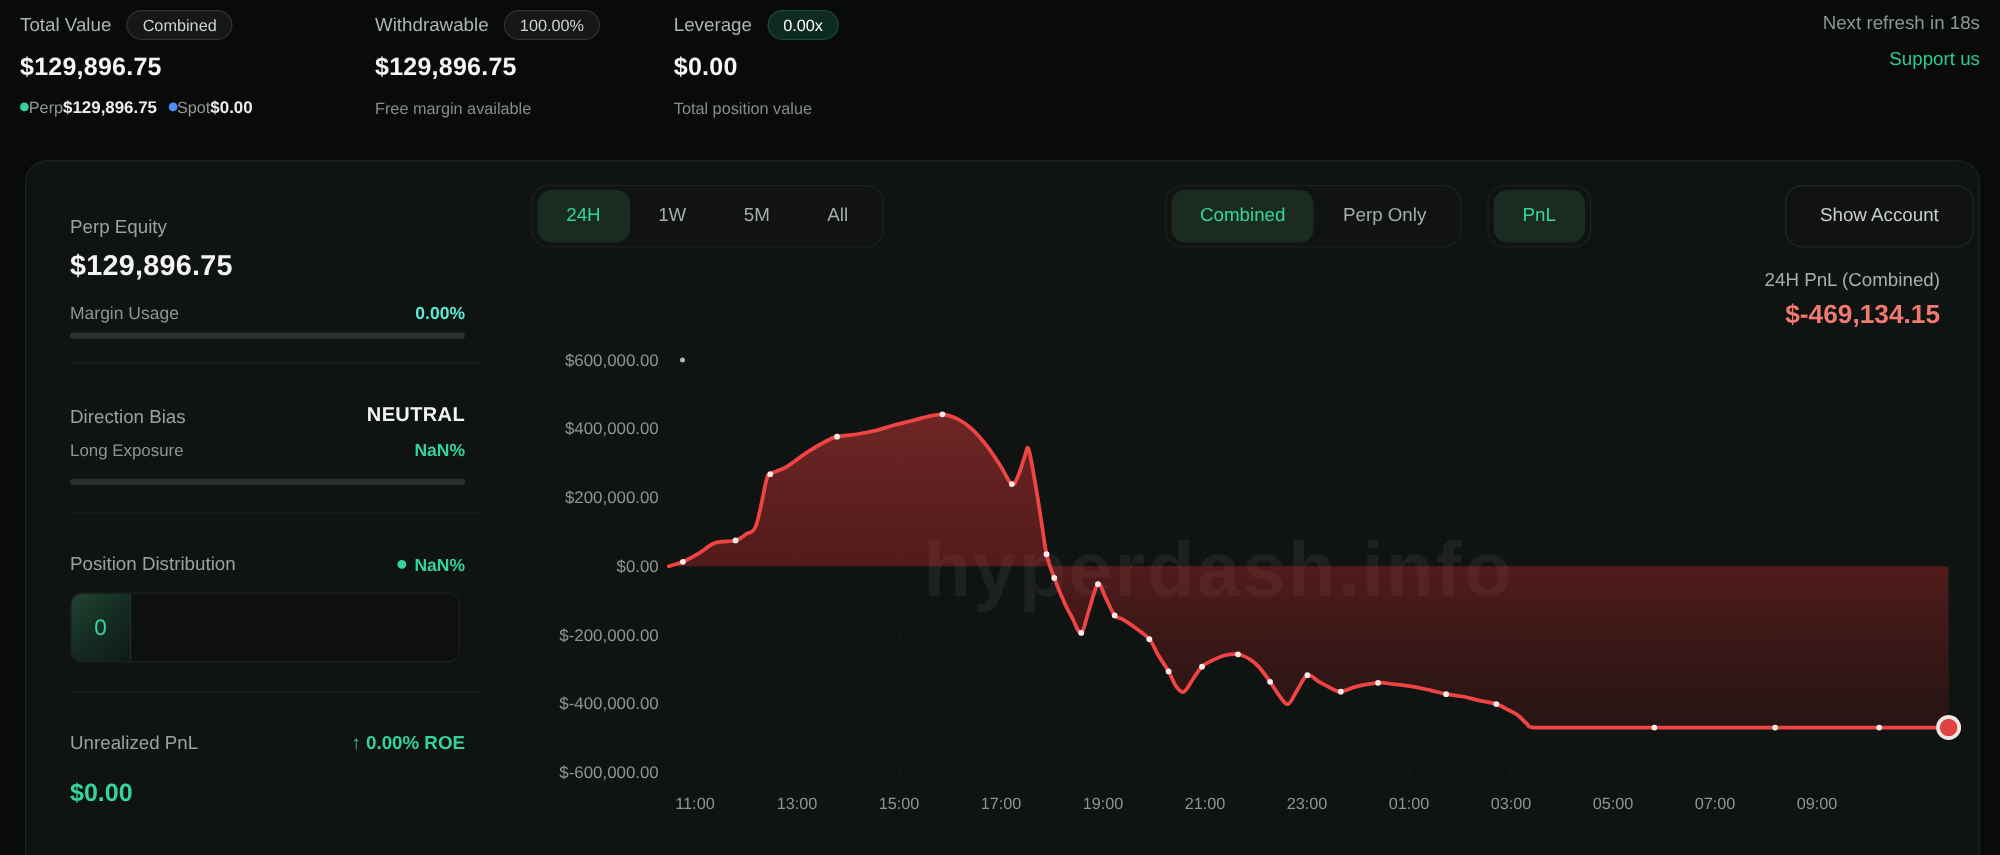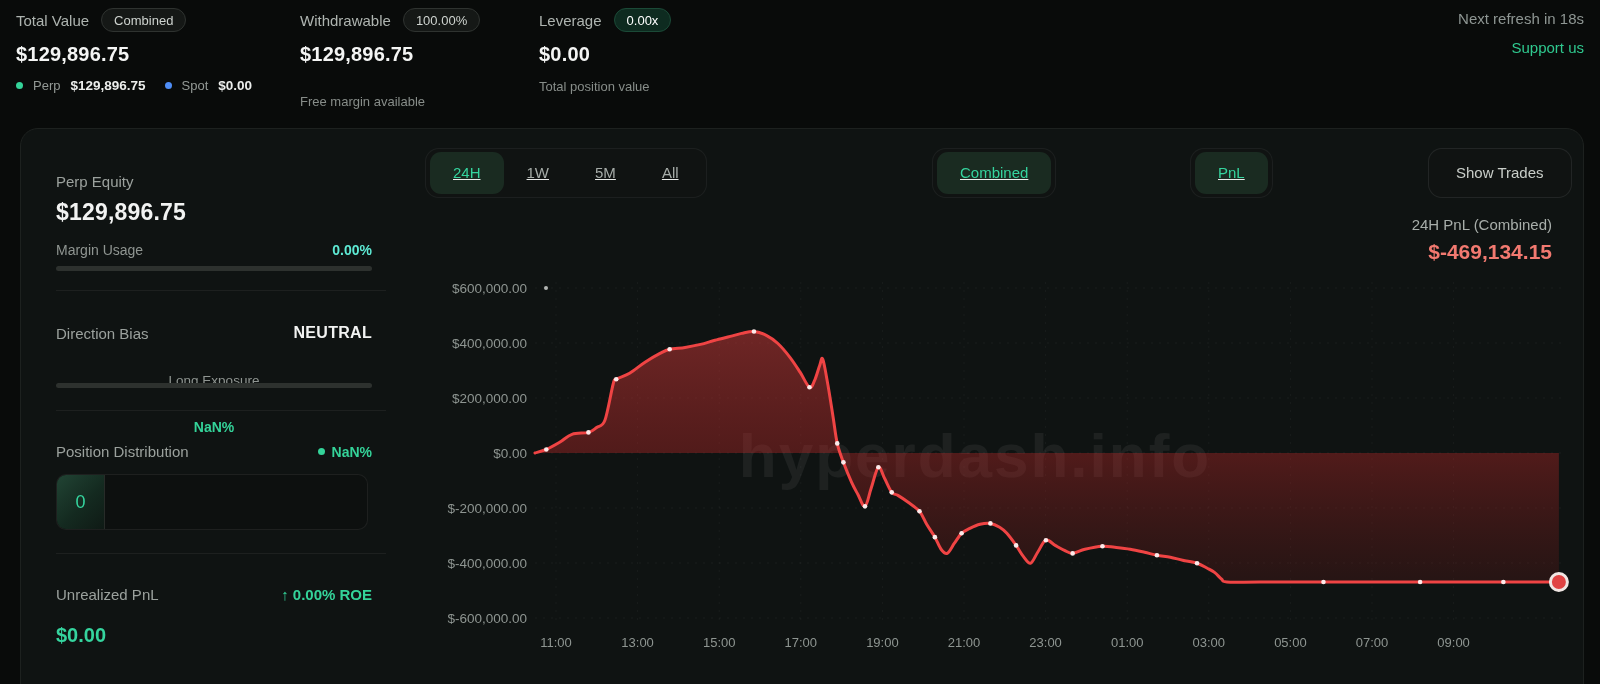--- a/index.html
+++ b/index.html
@@ -48,21 +48,20 @@
   .dist-seg {
     width:48px; height:100%; display:flex; align-items:center; justify-content:center;
     background:linear-gradient(135deg,#214434 0%,#142a20 55%,#0f1a15 100%);
     border-right:1px solid #272b28; color:#35d49e; font-size:18px;
   }
   
   .seg-group {
     display:flex; align-items:center; height:50px; padding:0 4px;
     background:rgba(17,21,19,.45); border:1px solid rgba(255,255,255,0.055);
     border-radius:14px;
-    text-decoration:underline;
   }
   .seg {
     height:42px; line-height:42px; padding:0 23px; border-radius:11px;
     font-size:15px; color:#a6aca8; cursor:pointer; white-space:nowrap;
   }
   .seg.active { background:#1a2b21; color:#35d49e; }
   .btn {
     height:50px; line-height:48px; padding:0 27px;
     border:1px solid rgba(255,255,255,0.08); border-radius:14px;
     font-size:15px; color:#c9cec9; background:rgba(17,21,19,.45); cursor:pointer;
@@ -73,37 +72,37 @@
 </style>
 </head>
 <body>
 
 <div class="abs" style="left:16px; top:8px;">
   <div class="h-row">
     <span class="h-label">Total Value</span>
     <span class="pill">Combined</span>
   </div>
   <div class="h-value" style="margin-top:11px;">$129,896.75</div>
-  <div class="h-row" style="gap:10px; margin-top:12px;">
+  <div class="h-row" style="gap:0; margin-top:12px;">
     <span class="dot" style="background:#34d399;"></span>
     <span class="legend-lbl">Perp</span>
     <span class="legend-val">$129,896.75</span>
     <span class="dot" style="background:#4e8df6; margin-left:9px;"></span>
     <span class="legend-lbl">Spot</span>
     <span class="legend-val">$0.00</span>
   </div>
 </div>
 
 <div class="abs" style="left:300px; top:8px;">
   <div class="h-row">
     <span class="h-label">Withdrawable</span>
     <span class="pill">100.00%</span>
   </div>
   <div class="h-value" style="margin-top:11px;">$129,896.75</div>
-  <div class="h-sub" style="margin-top:28px;">Free margin available</div>
+  <div class="h-sub" style="margin-top:13px;">Free margin available</div>
 </div>
 
 <div class="abs" style="left:539px; top:8px;">
   <div class="h-row">
     <span class="h-label">Leverage</span>
     <span class="pill green">0.00x</span>
   </div>
   <div class="h-value" style="margin-top:11px;">$0.00</div>
   <div class="h-sub" style="margin-top:13px;">Total position value</div>
 </div>
@@ -124,21 +123,21 @@
   <span class="s-label-sm" style="font-size:14px;">Margin Usage</span>
   <span class="s-white">0.00%</span>
 </div>
 <div class="abs bar" style="left:56px; top:266px; width:316px;"></div>
 <div class="abs divider" style="left:56px; top:290px; width:330px;"></div>
 
 <div class="abs row-between" style="left:56px; top:324px; width:316px;">
   <span class="s-label">Direction Bias</span>
   <span class="s-neutral">NEUTRAL</span>
 </div>
-<div class="abs row-between" style="left:56px; top:373px; width:316px;flex-direction:column;">
+<div class="abs row-between" style="left:56px; top:352px; width:316px;">
   <span class="s-label-sm">Long Exposure</span>
   <span class="s-green">NaN%</span>
 </div>
 <div class="abs bar" style="left:56px; top:383px; width:316px;"></div>
 <div class="abs divider" style="left:56px; top:410px; width:330px;"></div>
 
 <div class="abs row-between" style="left:56px; top:443px; width:316px;">
   <span class="s-label">Position Distribution</span>
   <span style="display:flex; align-items:center; gap:7px;">
     <span class="dot" style="background:#34d399;"></span>
@@ -157,25 +156,26 @@
 <div class="abs green-big" style="left:56px; top:624px;">$0.00</div>
 
 <div class="abs seg-group" style="left:425px; top:148px;" id="tf-group">
     <span class="seg active">24H</span>
     <span class="seg">1W</span>
     <span class="seg">5M</span>
     <span class="seg">All</span>
   </div>
 <div class="abs seg-group" style="left:932px; top:148px;" id="scope-group">
     <span class="seg active">Combined</span>
+    <span class="seg">Perp Only</span>
   </div>
 <div class="abs seg-group" style="left:1190px; top:148px;" id="metric-group">
     <span class="seg active">PnL</span>
   </div>
-<div class="abs btn" style="left:1428px; top:148px;">Show Trades</div>
+<div class="abs btn" style="left:1428px; top:148px;">Show Account</div>
 
 <div class="abs" style="right:48px; top:216px;">
   <div class="pnl-label">24H PnL (Combined)</div>
   <div class="pnl-value">$-469,134.15</div>
 </div>
 
 <svg class="abs" id="pnl-svg" style="left:419px; top:270px;" width="1161" height="404" viewBox="0 0 1161 404">
   <defs>
     <linearGradient id="areaGrad" gradientUnits="userSpaceOnUse" x1="0" y1="17" x2="0" y2="348">
       <stop offset="0" stop-color="#ef4444" stop-opacity="0.48"></stop>

